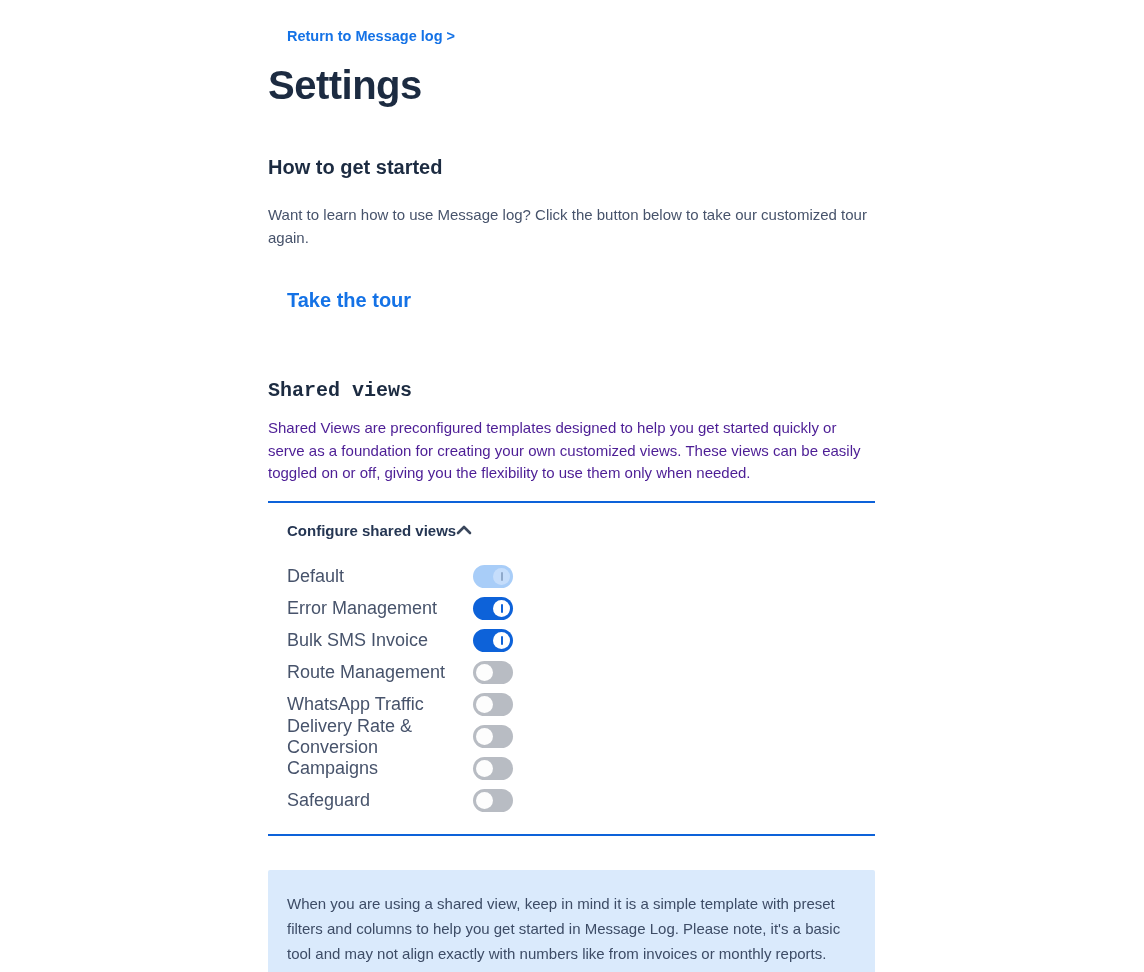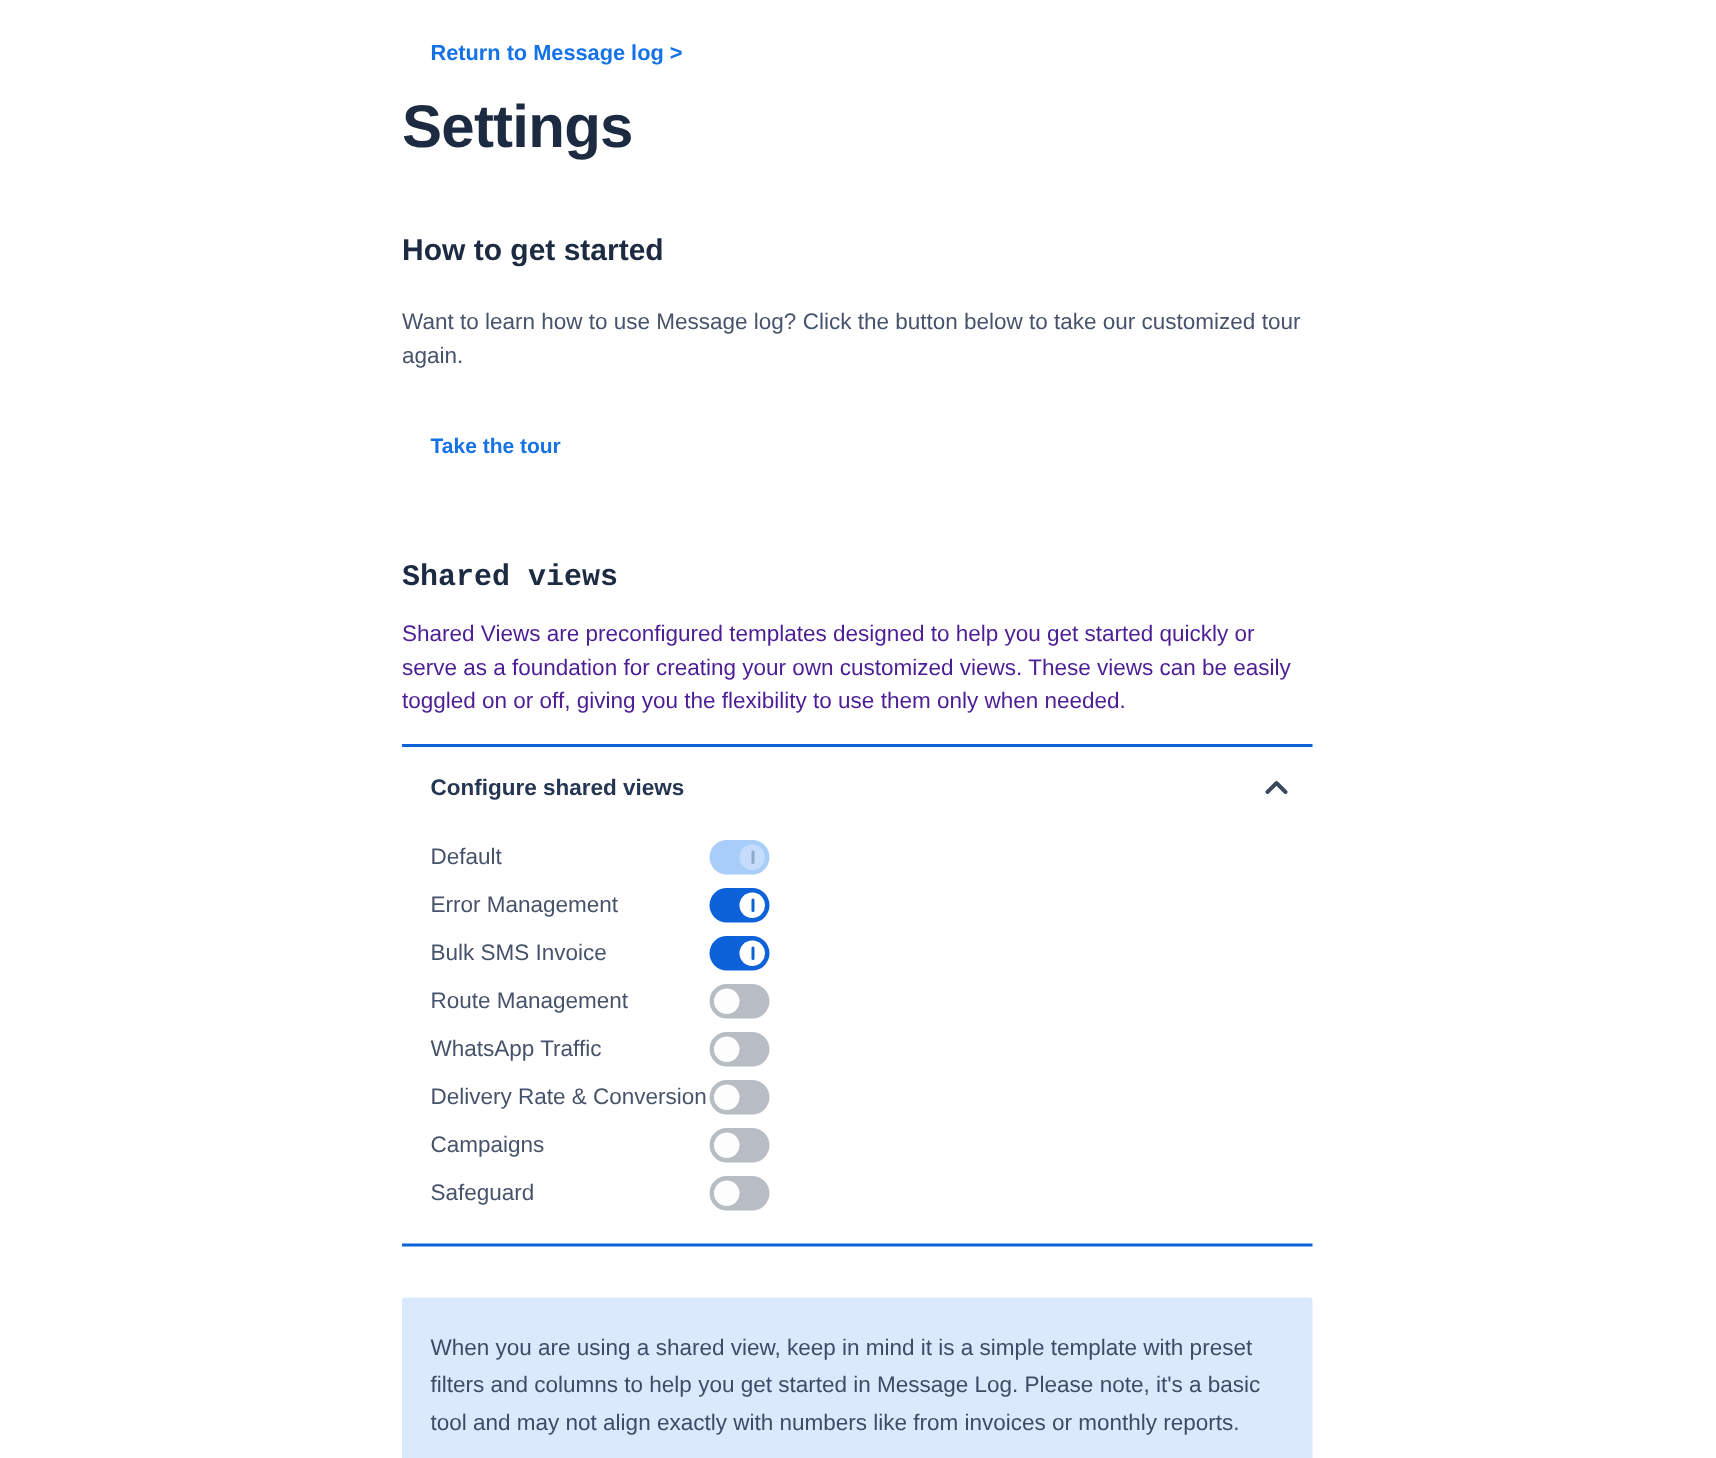--- a/index.html
+++ b/index.html
@@ -41,21 +41,21 @@
   .gs-body {
     margin-top: 24px;
     font-size: 15px;
     line-height: 23px;
     color: #47536b;
     max-width: 600px;
   }
   .cta-link {
     display: inline-block;
     margin: 40px 0 0 19px;
-    font-size: 14px;
+    font-size: 20px;
     font-weight: bold;
     color: #1472e6;
     text-decoration: none;
     cursor: pointer;
   }
   .sv-heading { margin-top: 67px; font-family: Liberation Mono, monospace; }
   .sv-body {
     margin-top: 15px;
     font-size: 15px;
     line-height: 22.5px;
@@ -64,40 +64,40 @@
   }
   .panel {
     margin-top: 16px;
     border-top: 2px solid #0d62d9;
     border-bottom: 2px solid #0d62d9;
     padding: 19px 0 17px 0;
   }
   .panel-header {
     display: flex;
     align-items: center;
-    justify-content: space-between;
+    justify-content: flex-start;
     padding: 0 16px 0 19px;
     cursor: pointer;
   }
   .panel-title {
     font-size: 15px;
     font-weight: bold;
     color: #253653;
   }
   .chevron svg { display: block; }
   .toggle-list { margin-top: 22px; }
   .toggle-row {
     display: flex;
     align-items: center;
     height: 32px;
     padding-left: 19px;
   }
   .toggle-label {
     width: 186px;
-    font-size: 15px;
+    font-size: 18px;
     color: #47536b;
   }
   .toggle {
     position: relative;
     width: 40px;
     height: 23px;
     border-radius: 12px;
     cursor: pointer;
     flex-shrink: 0;
   }

